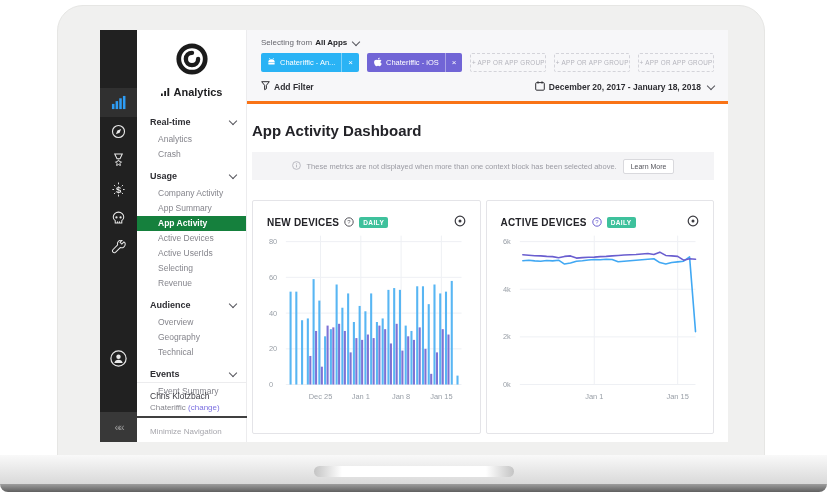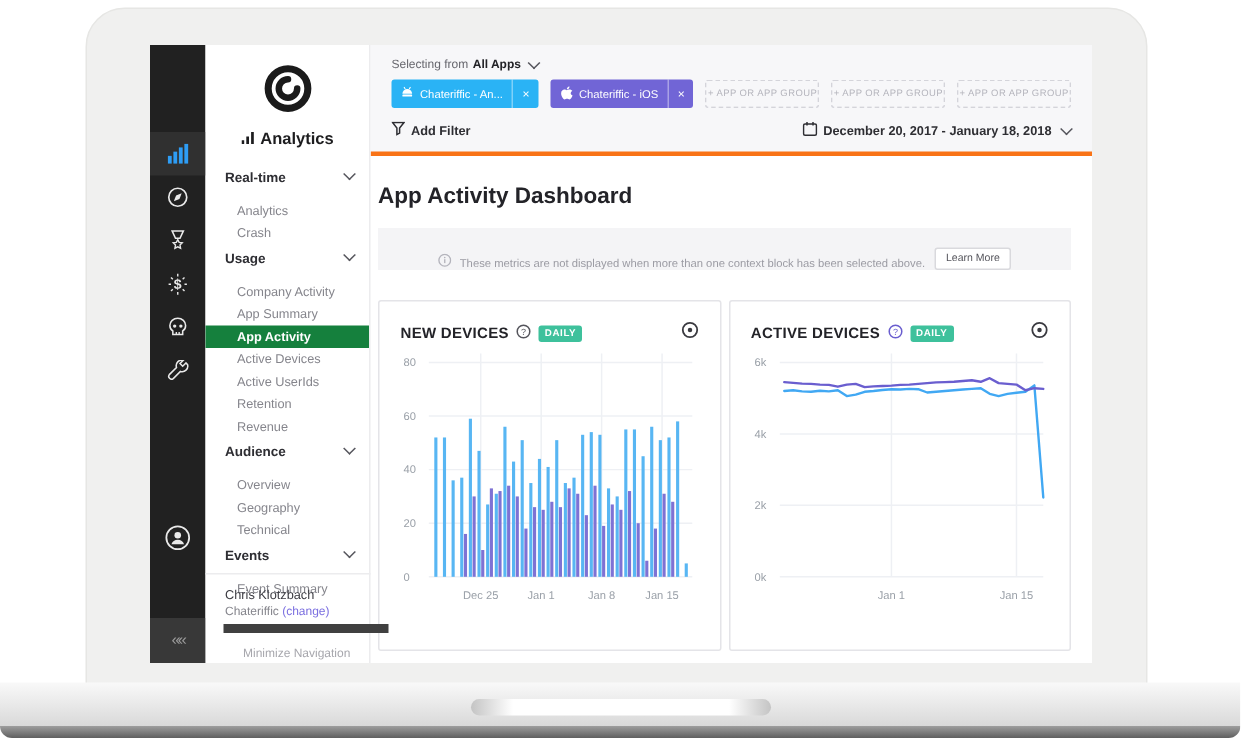--- a/index.html
+++ b/index.html
@@ -21,49 +21,49 @@
   .rail-cell.active{background:#303030;}
   .rail-avatar{position:absolute;top:320px;left:0;width:37px;display:flex;justify-content:center;}
   .rail-foot{position:absolute;bottom:0;left:0;width:37px;height:30px;background:#383838;
              display:flex;align-items:center;justify-content:center;color:#9b9b9b;font-size:11px;letter-spacing:-2px;}
   
   .sidebar{width:110px;flex:0 0 110px;border-right:1px solid #ececee;position:relative;background:#fff;box-sizing:border-box;}
   .brand{padding-top:12px;text-align:center;}
   .brand-name{display:flex;align-items:flex-end;justify-content:center;gap:4px;margin-top:6px;
               font-size:11px;font-weight:bold;color:#1d1d1f;}
   .side-nav{padding:10px 0 0 13px;}
-  .nav-head{display:flex;align-items:flex-start;justify-content:space-between;padding-right:10px;height:20px;margin-top:4px;
+  .nav-head{display:flex;align-items:center;justify-content:space-between;padding-right:10px;height:20px;margin-top:4px;
             font-size:9px;font-weight:bold;color:#2e2e33;}
   .nav-item{height:15px;line-height:15px;font-size:8.5px;color:#85858c;padding-left:8px;margin-left:-13px;padding-left:21px;}
   .nav-item.active{background:#15803d;color:#fff;font-weight:bold;margin-right:0;}
   .chev{width:5px;height:5px;border-right:1.4px solid #55555c;border-bottom:1.4px solid #55555c;
         transform:rotate(45deg);display:inline-block;margin-left:3px;margin-bottom:2px;}
   .side-user{position:absolute;top:352px;left:0;width:110px;border-top:1px solid #ececee;padding:8px 0 0 13px;box-sizing:border-box;}
   .side-user .name{font-size:8.5px;color:#3a3a40;}
   .side-user .org{font-size:8px;color:#85858c;margin-top:2px;}
   .side-user .org .chg{color:#7b6fe0;}
-  .side-min{position:absolute;top:386px;left:12px;width:110px;border-top:6px solid #404040;
+  .side-min{position:absolute;top:386px;left:0;width:110px;border-top:2px solid #404040;
             padding:9px 16px 0 13px;font-size:8px;color:#a7a7ad;box-sizing:border-box;}
   
   .main{flex:1;display:flex;flex-direction:column;min-width:0;}
   .topbar{background:#f7f7f9;border-bottom:3px solid #f97316;padding:8px 14px 8px 14px;}
   .sel-row{font-size:8px;color:#66666d;display:flex;align-items:center;gap:3px;}
   .sel-row b{color:#232327;}
   .chip-row{display:flex;gap:8px;margin-top:6px;align-items:center;}
   .chip{height:19px;border-radius:2px;color:#fff;font-size:7.5px;display:flex;align-items:center;padding:0 0 0 6px;}
   .chip .lbl{margin:0 6px 0 4px;white-space:nowrap;}
   .chip .x{border-left:1px solid rgba(255,255,255,.4);padding:0 6px;font-size:8px;align-self:stretch;display:flex;align-items:center;}
   .slot{width:76px;height:17px;border:1px dashed #d4d4da;border-radius:2px;color:#b4b4bc;
         font-size:6.3px;letter-spacing:.3px;display:flex;align-items:center;justify-content:center;}
   .filter-row{display:flex;align-items:center;margin-top:9px;}
   .addfilter{display:flex;align-items:center;gap:4px;font-size:8.5px;font-weight:bold;color:#2e2e33;}
   .daterange{margin-left:auto;display:flex;align-items:center;gap:4px;font-size:8.5px;font-weight:bold;color:#2e2e33;padding-left:26px;}
   .content{padding:12px 14px 0 5px;}
   .page-title{font-size:15px;font-weight:bold;color:#232328;margin:6px 0 0 0;}
-  .notice{margin-top:13px;background:#f4f4f6;height:28px;display:flex;align-items:flex-end;justify-content:center;gap:6px;
+  .notice{margin-top:13px;background:#f4f4f6;height:28px;display:flex;align-items:center;justify-content:center;gap:6px;
           font-size:7.5px;color:#9b9ba3;}
   .learn-btn{background:#fff;border:1px solid #d9d9dd;border-radius:2px;font-size:7px;color:#55555c;padding:3px 7px;}
   .cards{display:flex;gap:5px;margin-top:20px;text-align:center;}
   .card{flex:1;background:#fff;border:1px solid #e4e4e8;border-radius:2px;padding:12px 14px 0 14px;box-sizing:border-box;height:234px;}
   .card-head{display:flex;align-items:center;gap:5px;}
   .card-title{font-size:10px;font-weight:bold;letter-spacing:.2px;color:#232328;}
   .badge{background:#3ec19c;color:#fff;font-size:6.5px;font-weight:bold;letter-spacing:.4px;border-radius:2px;padding:2px 4px;}
   .gear{margin-left:auto;}
   .stub-row{display:flex;gap:5px;margin-top:8px;}
   .stub{flex:1;background:#fff;border:1px solid #e4e4e8;border-radius:2px;height:40px;}
@@ -167,21 +167,21 @@
           <div class="nav-item">Crash</div>
           <div class="nav-head">
             <span>Usage</span>
             <span class="chev"></span>
           </div>
           <div class="nav-item">Company Activity</div>
           <div class="nav-item">App Summary</div>
           <div class="nav-item active">App Activity</div>
           <div class="nav-item">Active Devices</div>
           <div class="nav-item">Active UserIds</div>
-          <div class="nav-item">Retention</div>
+          <div class="nav-item">Selecting</div>
           <div class="nav-item">Revenue</div>
           <div class="nav-head">
             <span>Audience</span>
             <span class="chev"></span>
           </div>
           <div class="nav-item">Overview</div>
           <div class="nav-item">Geography</div>
           <div class="nav-item">Technical</div>
           <div class="nav-head">
             <span>Events</span>

